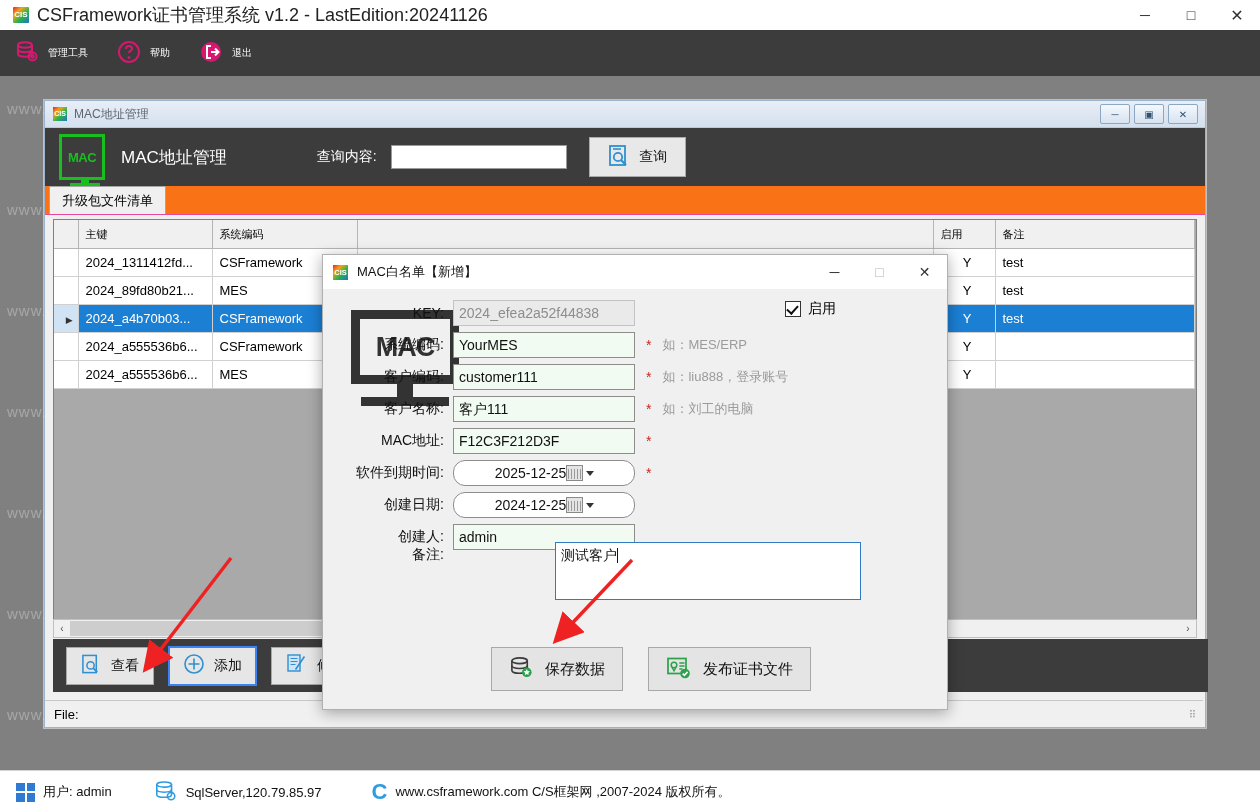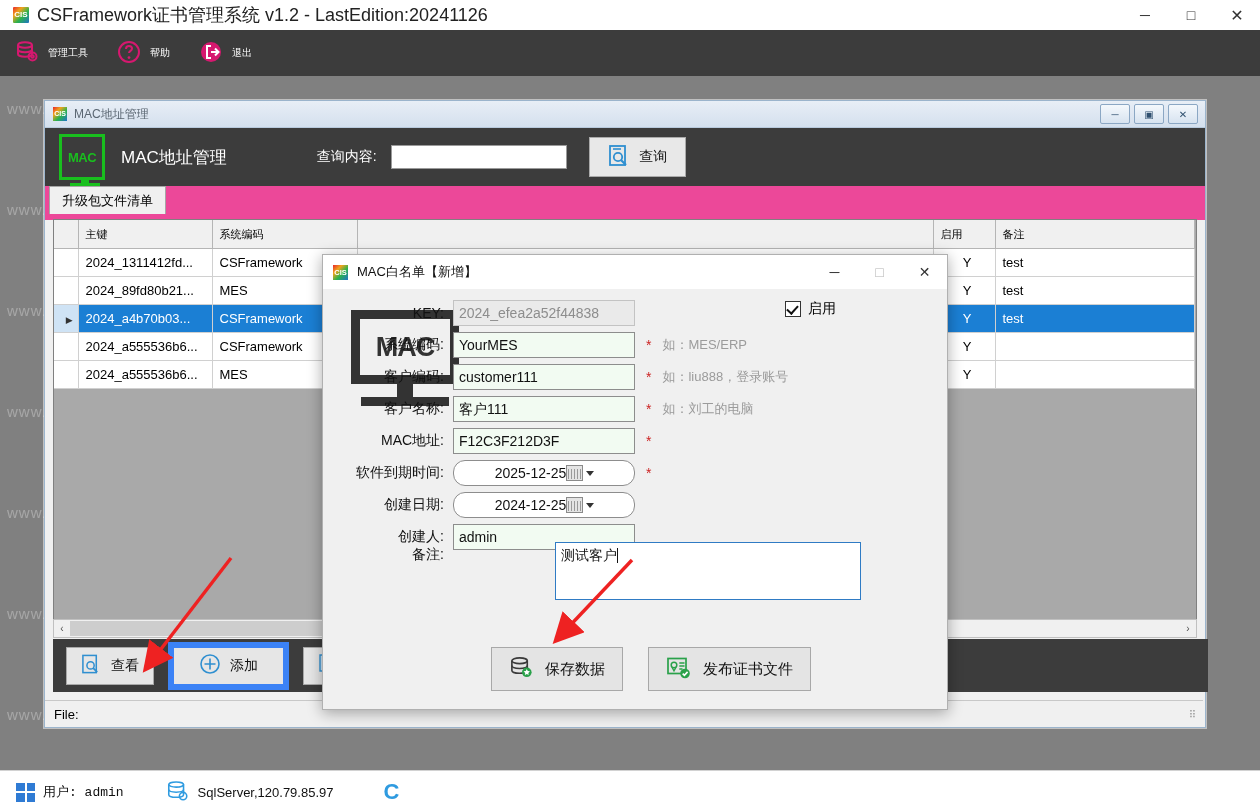--- a/index.html
+++ b/index.html
@@ -65,22 +65,22 @@
   .mac-logo::after{content:"";position:absolute;left:8px;bottom:-9px;width:30px;height:3px;background:#19bf1e;}
   .mac-logo::before{content:"";position:absolute;left:19px;bottom:-6px;width:8px;height:4px;background:#19bf1e;}
   #mac-header-title{color:#fff;font-size:17px;margin-left:16px;white-space:nowrap;}
   #query-label{color:#fff;font-size:14px;margin-left:90px;}
   #query-input{margin-left:14px;width:176px;height:24px;border:1px solid #9a9a9a;background:#fff;
      font-size:13px;padding:0 4px;box-sizing:border-box;}
   #query-btn{margin-left:22px;width:95px;height:38px;background:#e8e8e8;border:1px solid #aaa;
      display:flex;align-items:center;justify-content:center;gap:8px;cursor:pointer;}
   #query-btn .qb-label{font-size:14px;color:#111;}
   
-  #tabstrip{height:28px;background:#ec4899;display:flex;align-items:flex-start;
-     border-bottom:6px solid #ec4899;padding-left:4px;}
+  #tabstrip{height:28px;background:#f97316;display:flex;align-items:flex-start;
+     border-bottom:1px solid #ec4899;padding-left:4px;}
   .tab{height:27px;padding:0 12px;display:flex;align-items:center;font-size:13px;
      background:#f0f0f0;border:1px solid #a6a6a6;border-bottom:none;}
   
   #grid-wrap{position:absolute;left:8px;top:118px;width:1142px;height:400px;
      background:#a9a9a9;border:1px solid #808080;overflow:hidden;}
   table.grid{border-collapse:collapse;width:1140px;background:#fff;table-layout:fixed;}
   table.grid th{background:#f0f0f0;border:1px solid #b5b5b5;border-top:none;border-left:none;
      height:26px;font-weight:normal;font-size:11px;text-align:left;padding-left:7px;color:#000;}
   table.grid td{border:1px solid #d0d0d0;border-top:none;border-left:none;height:25px;
      font-size:13px;padding-left:7px;white-space:nowrap;overflow:hidden;color:#000;background:#fff;}
@@ -93,21 +93,21 @@
   #hscroll{position:absolute;left:8px;top:518px;width:1142px;height:17px;background:#f0f0f0;
      border:1px solid #c0c0c0;display:flex;align-items:center;}
   #hscroll .arr{width:16px;text-align:center;font-size:10px;color:#505050;}
   #hscroll .thumb{height:15px;background:#cdcdcd;flex:none;}
   #hscroll .track{flex:1;}
   
   #bottom-toolbar{position:absolute;left:8px;top:538px;width:1142px;height:53px;background:#3c3c3c;
      display:flex;align-items:center;padding-left:13px;}
   .tbtn{height:36px;background:#e6e6e6;border:1px solid #a8a8a8;display:flex;align-items:center;
      padding:0 14px;gap:9px;margin-right:14px;cursor:pointer;font-size:14px;color:#111;}
-  .tbtn.active{border:6px solid #3b82f6;padding:0 25px;align-items:center;}
+  .tbtn.active{border:2px solid #3b82f6;padding:0 13px;align-items:center;}
   .tbtn.gap-left{margin-left:92px;}
   
   #mac-status{position:absolute;left:0;bottom:0;width:1158px;height:26px;
      background:#f0f0f0;border-top:1px solid #c8c8c8;display:flex;align-items:center;}
   #mac-status .file-label{margin-left:9px;font-size:13px;}
   .grip{margin-left:auto;margin-right:6px;font-size:10px;color:#9a9a9a;letter-spacing:1px;}
   
   #dlg{position:absolute;left:322px;top:178px;width:624px;height:454px;background:#f0f0f0;
      border:1px solid #b0b0b0;box-shadow:0 3px 14px rgba(0,0,0,.33);}
   #dlg-titlebar{height:34px;background:#fff;display:flex;align-items:center;}
@@ -156,21 +156,21 @@
   #dlg-footer{position:absolute;left:0;top:374px;width:624px;height:80px;background:#f0f0f0;
      display:flex;align-items:center;padding-left:168px;box-sizing:border-box;}
   .dbtn{height:42px;background:#e4e4e4;border:1px solid #a8a8a8;display:flex;align-items:center;
      padding:0 17px;gap:11px;margin-right:25px;cursor:pointer;font-size:15px;color:#111;}
   
   .arrow-svg{position:absolute;pointer-events:none;}
   
   #app-statusbar{position:absolute;left:0;top:770px;width:1260px;height:42px;background:#fff;
      border-top:1px solid #d2d2d2;display:flex;align-items:center;}
   .sb-item{display:flex;align-items:center;gap:8px;font-size:13px;color:#111;white-space:nowrap;}
-  .sb-1{margin-left:16px;font-family:Liberation Mono, monospace;}
+  .sb-1{margin-left:16px;}
   .sb-2{margin-left:42px;}
   .sb-3{margin-left:50px;}
   .winlogo{width:19px;height:19px;display:grid;grid-template-columns:1fr 1fr;
      grid-template-rows:1fr 1fr;gap:2px;}
   .winlogo i{background:#2f7bd4;display:block;}
   .csf-logo{font-size:22px;font-weight:bold;color:#2f9be0;line-height:1;
      font-family:"Liberation Sans",sans-serif;}
 </style>
 </head>
 <body>
@@ -593,14 +593,15 @@
         <ellipse cx="11" cy="6" rx="8" ry="2.8" fill="none" stroke="#2f9be0" stroke-width="1.7"></ellipse>
         <path d="M3 6v11c0 1.6 3.6 2.8 8 2.8s8-1.2 8-2.8V6" fill="none" stroke="#2f9be0" stroke-width="1.7"></path>
         <path d="M3 11.5c0 1.6 3.6 2.8 8 2.8s8-1.2 8-2.8" fill="none" stroke="#2f9be0" stroke-width="1.5"></path>
         <circle cx="18.5" cy="18.5" r="4" fill="none" stroke="#2f9be0" stroke-width="1.7"></circle>
       </svg>
     </span>
     <span>SqlServer,120.79.85.97</span>
   </div>
   <div class="sb-item sb-3">
     <span class="csf-logo">C</span>
+    <span>www.csframework.com C/S框架网 ,2007-2024 版权所有。</span>
   </div>
 </div>
 
 </body></html>

